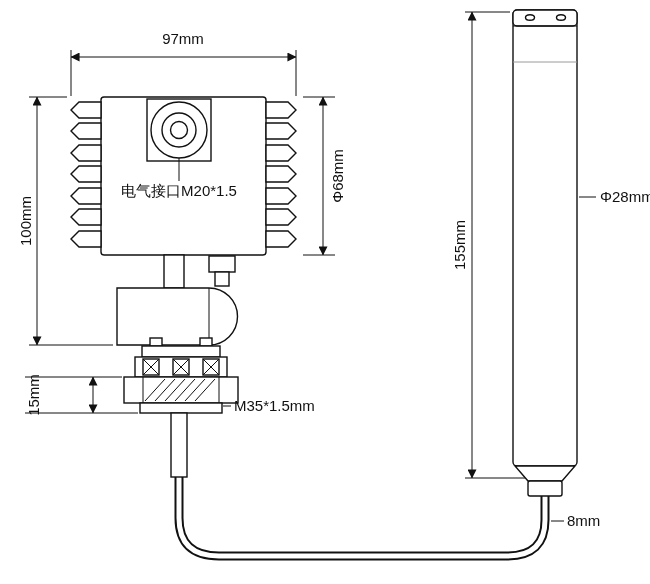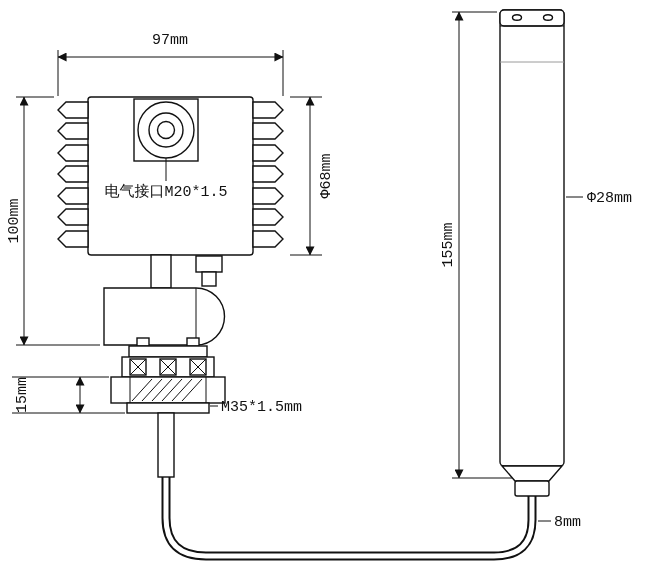--- a/index.html
+++ b/index.html
@@ -1,18 +1,19 @@
 <!DOCTYPE html>
 <html><head>
 <meta charset="utf-8">
 <style>
   html,body { margin:0; padding:0; background:#ffffff; }
   .canvas {
     width:638px; height:584px; background:#ffffff; position:relative; overflow:hidden;
-    font-family:Liberation Mono, monospace;
+    font-family:Liberation Sans, sans-serif;
+    margin-left:13px;
   }
   svg { display:block; }
   .outline { stroke:#111111; stroke-width:1.4; fill:#ffffff; }
   .thin    { stroke:#111111; stroke-width:1;   fill:none; }
   .faint   { stroke:#9a9a9a; stroke-width:1;   fill:none; }
   .dim     { stroke:#111111; stroke-width:1;   fill:none; }
   .ext     { stroke:#111111; stroke-width:1;   fill:none; }
   .cable-outer { stroke:#111111; stroke-width:9; fill:none; stroke-linecap:butt; }
   .cable-inner { stroke:#ffffff; stroke-width:5; fill:none; stroke-linecap:butt; }
   text.lbl { font-size:15px; fill:#111111; }

